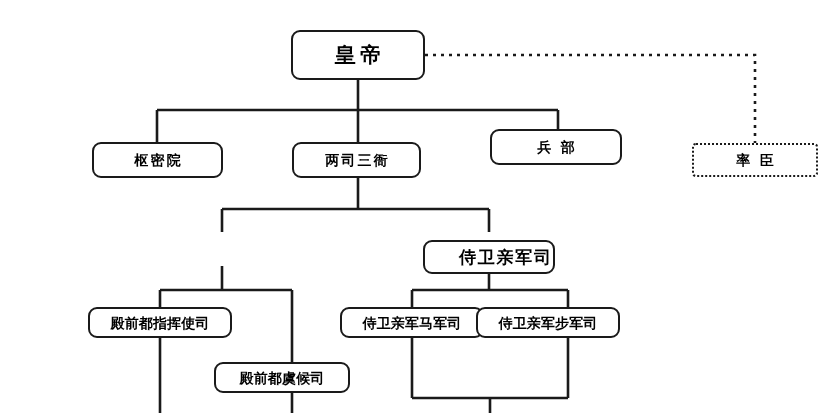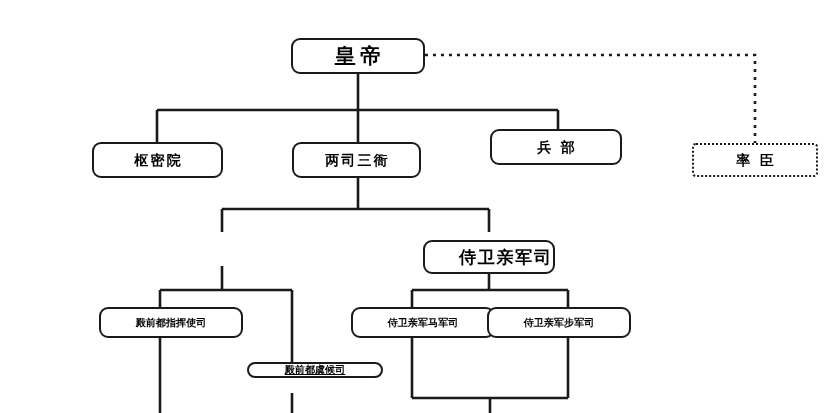--- a/index.html
+++ b/index.html
@@ -42,21 +42,21 @@
     z-index: 2;
   }
   .node.dotted {
     border: 2px dotted #1a1a1a;
     border-radius: 4px;
     text-align: center;
   }
   .n-lvl1 { font-size: 21px; letter-spacing: 0.22em; text-indent: 0.22em; }
   .n-lvl2 { font-size: 14px; letter-spacing: 0.16em; text-indent: 0.16em; }
   .n-lvl3 { font-size: 17px; letter-spacing: 0.10em; text-indent: 0.10em; }
-  .n-lvl4 { font-size: 10px; letter-spacing: 0.01em; margin-left: 11px; }
+  .n-lvl4 { font-size: 14px; letter-spacing: 0.01em; }
 </style>
 </head>
 <body>
 
 <div id="chart-canvas">
 
   <svg class="wires" viewBox="0 0 837 413" preserveAspectRatio="none" aria-hidden="true">
     <g stroke="#1a1a1a" stroke-width="2.6" fill="none" stroke-linecap="butt">
 
       <path d="M358,68 L358,178"></path>
@@ -83,21 +83,21 @@
       <path d="M412,338 L412,398"></path>
       <path d="M568,338 L568,398"></path>
       <path d="M412,398 L568,398"></path>
       <path d="M490,398 L490,413"></path>
     </g>
     <g stroke="#1a1a1a" stroke-width="2.6" fill="none" stroke-dasharray="3 5" stroke-linecap="butt">
       <path d="M425,55 L755,55 L755,143"></path>
     </g>
   </svg>
 
-  <div class="node n-lvl1" style="left:291px; top:38px; width:134px; height:36px;">
+  <div class="node n-lvl1" style="left:291px; top:30px; width:134px; height:50px;">
     <span>皇帝</span>
   </div>
 
   <div class="node n-lvl2" style="left:92px; top:142px; width:131px; height:36px;">
     <span>枢密院</span>
   </div>
 
   <div class="node n-lvl2" style="left:292px; top:142px; width:129px; height:36px;">
     <span>两司三衙</span>
   </div>
@@ -120,17 +120,17 @@
   </div>
 
   <div class="node n-lvl4" style="left:340px; top:307px; width:144px; height:31px;">
     <span>侍卫亲军马军司</span>
   </div>
 
   <div class="node n-lvl4" style="left:476px; top:307px; width:144px; height:31px;">
     <span>侍卫亲军步军司</span>
   </div>
 
-  <div class="node n-lvl4" style="left:236px; top:362px; width:136px; height:16px;text-decoration:underline;">
+  <div class="node n-lvl4" style="left:214px; top:362px; width:136px; height:31px;">
     <span>殿前都虞候司</span>
   </div>
 
 </div>
 
 </body></html>

